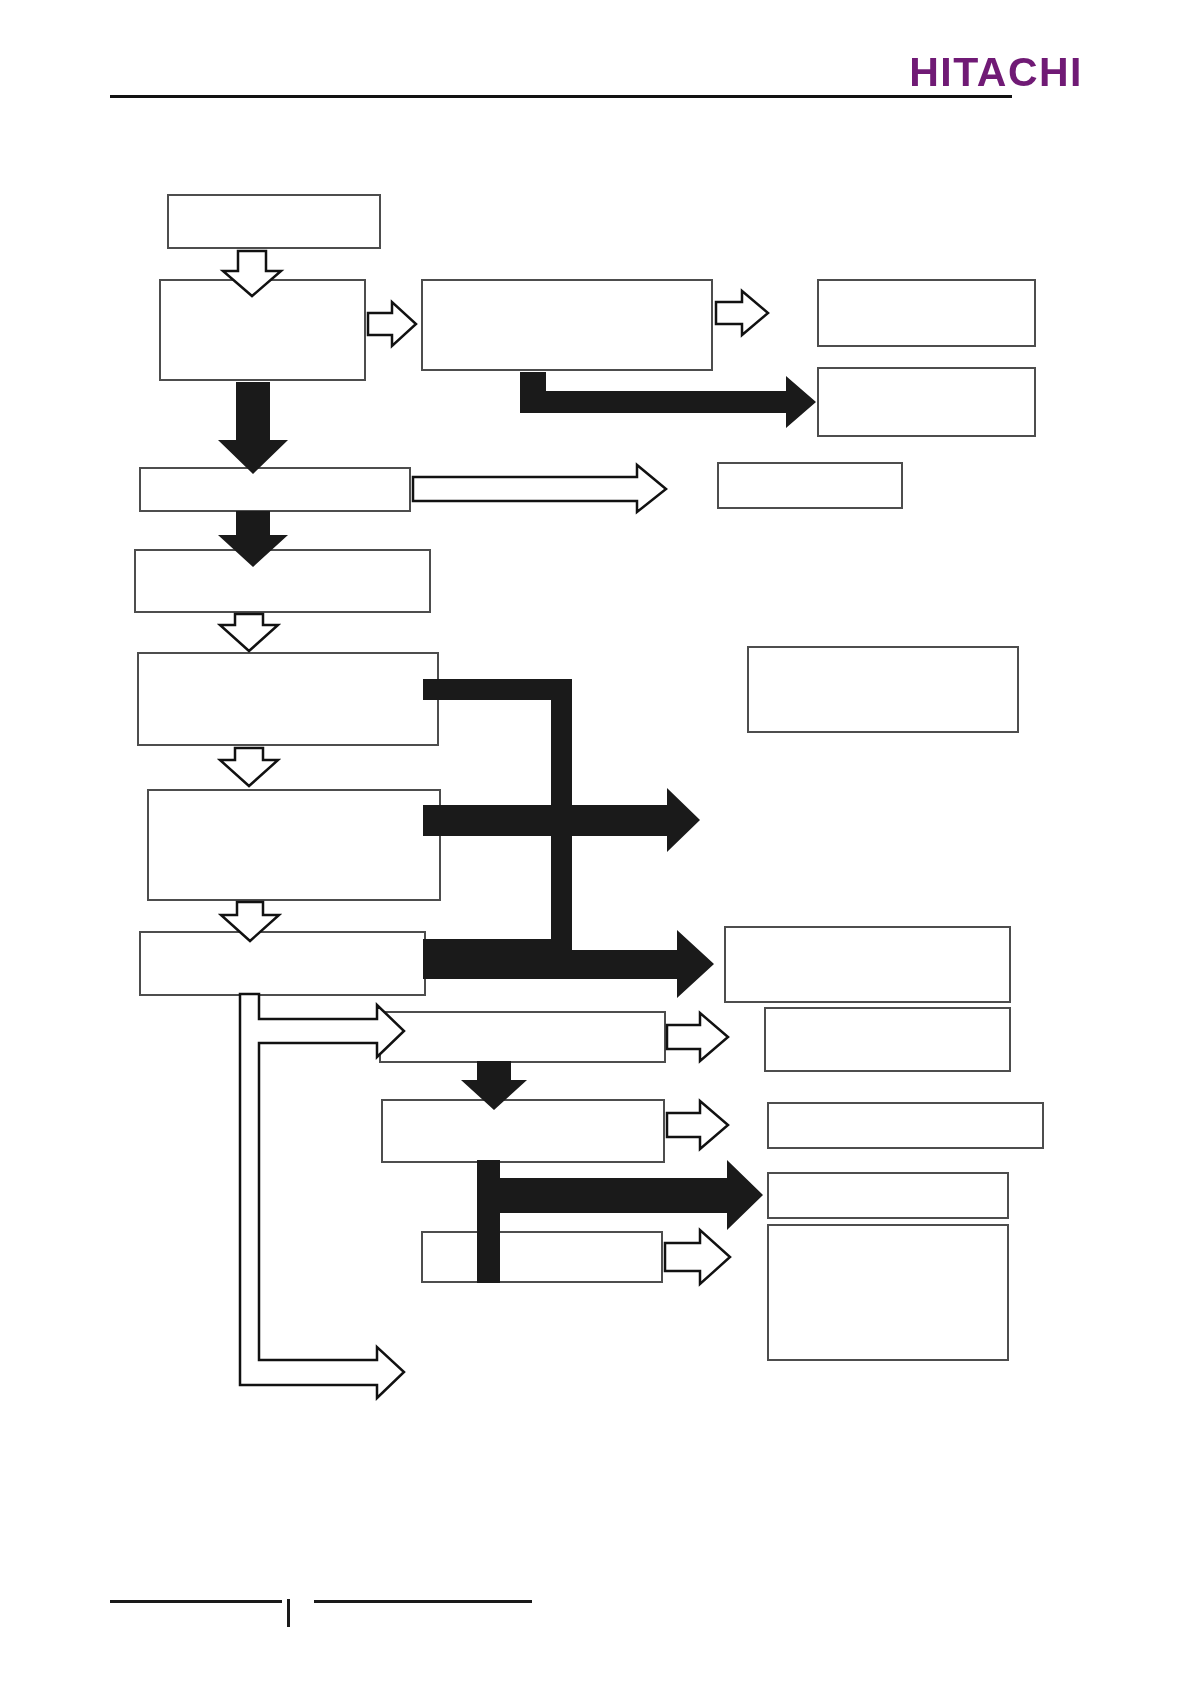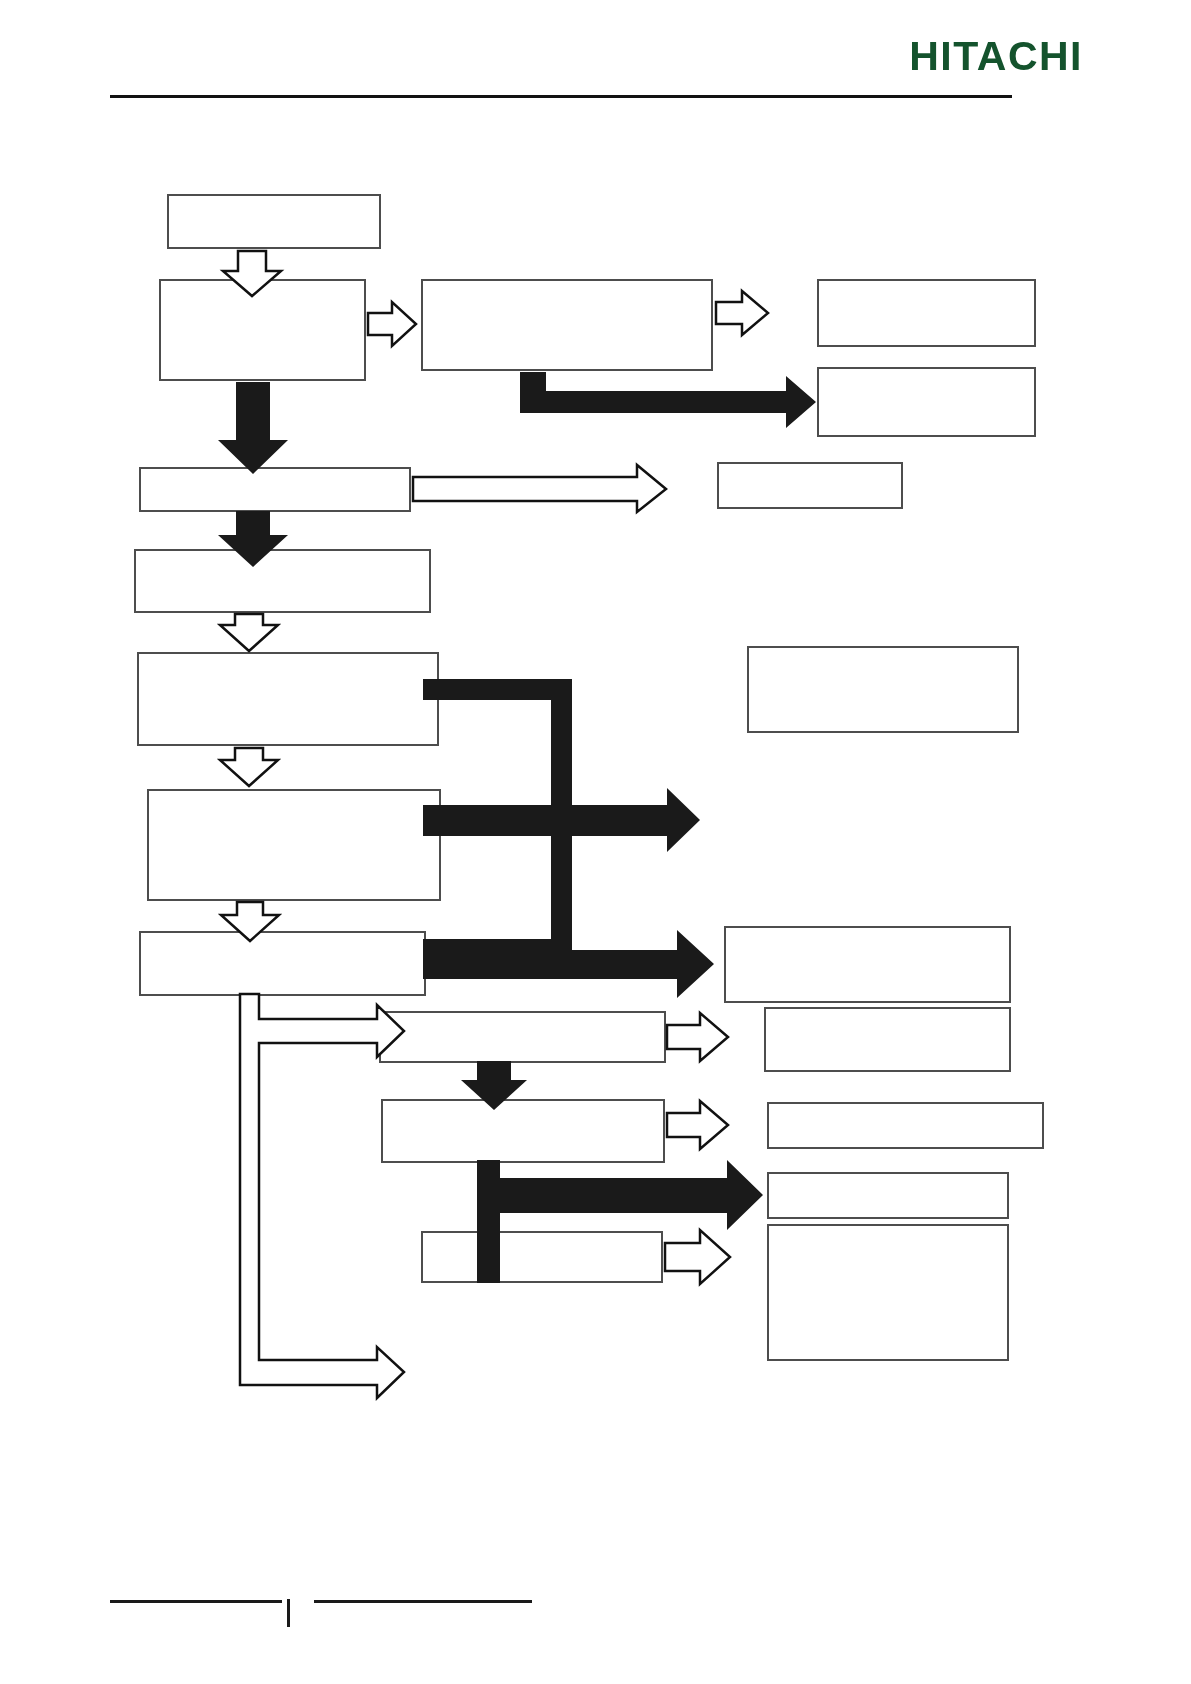--- a/index.html
+++ b/index.html
@@ -24,26 +24,26 @@
   .header {
     position: absolute;
     left: 0;
     top: 0;
     width: 1191px;
     height: 110px;
   }
   .brand-logo {
     position: absolute;
     right: 108px;
-    top: 36px;
+    top: 52px;
     font-family: "Liberation Sans", sans-serif;
     font-weight: bold;
     font-size: 41px;
     letter-spacing: 1.5px;
-    color: #14532d;
+    color: #701a75;
     line-height: 1;
   }
   .header-rule {
     position: absolute;
     left: 110px;
     top: 95px;
     width: 902px;
     height: 3px;
     background: #111111;
   }

